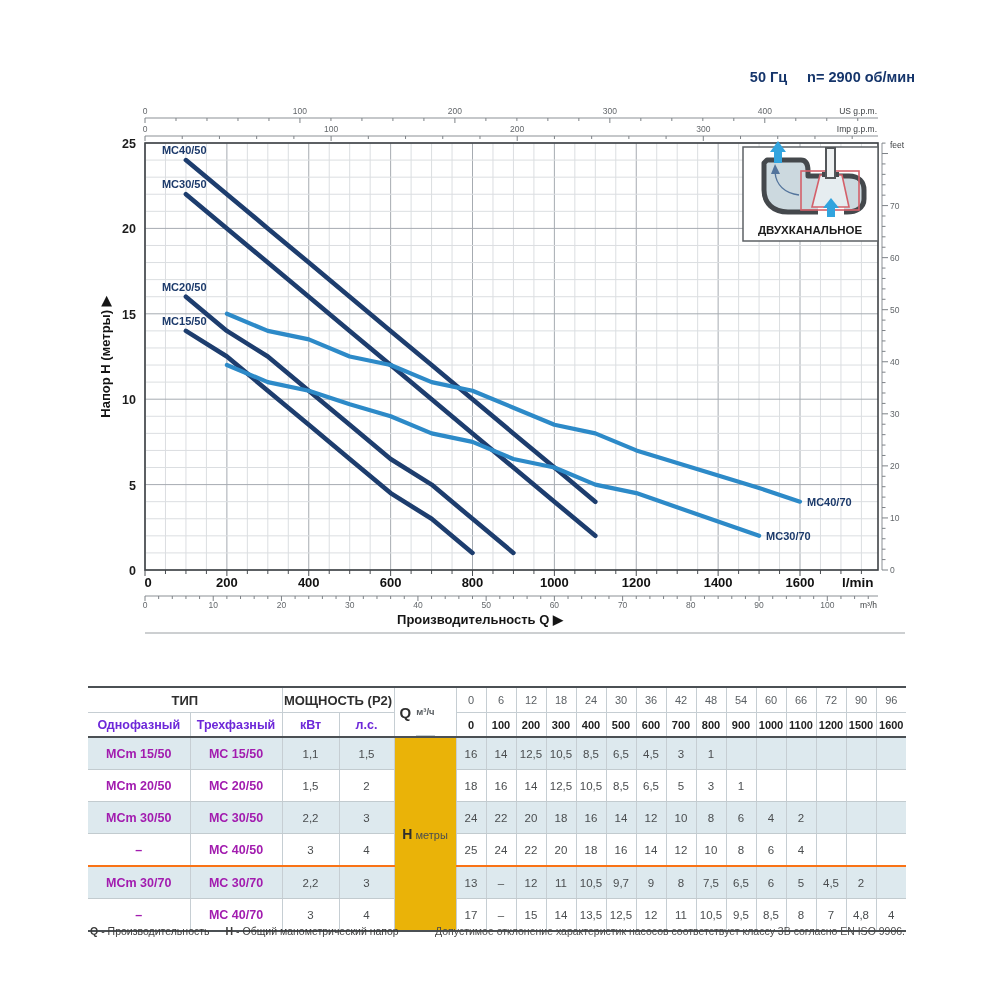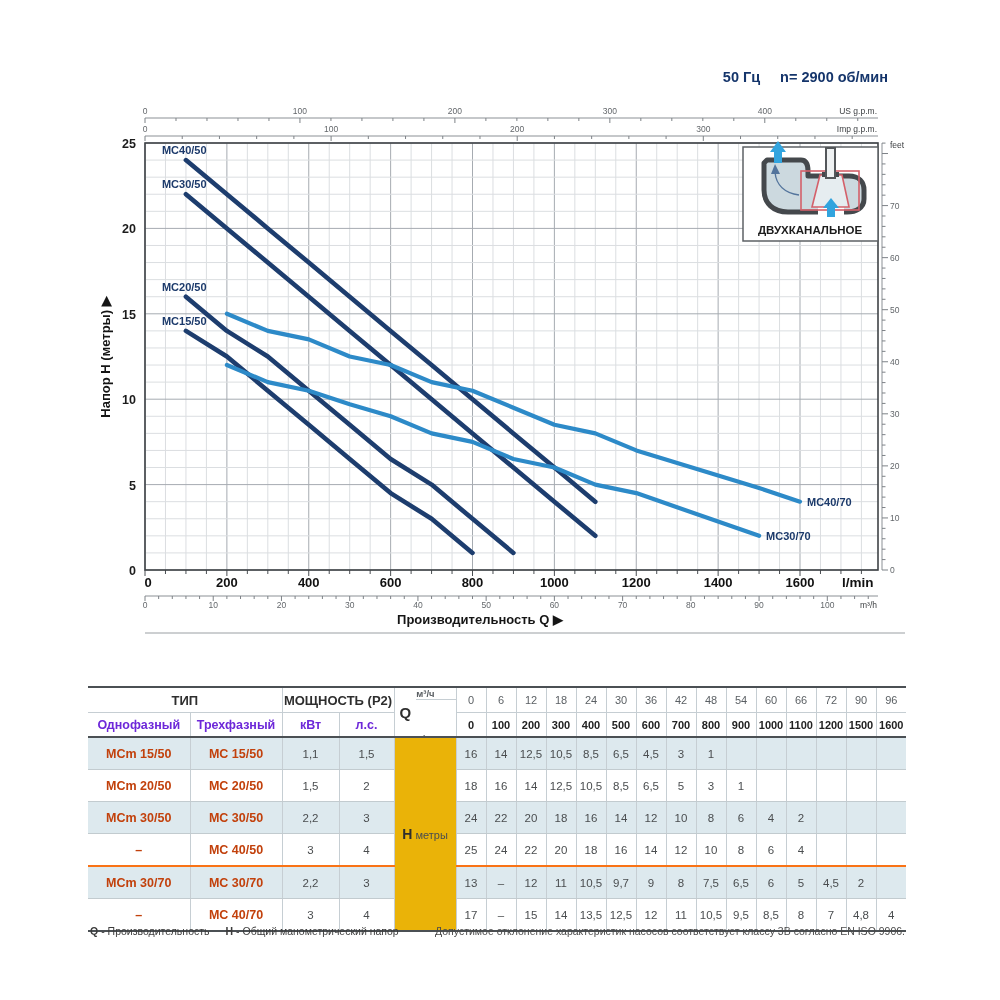--- a/index.html
+++ b/index.html
@@ -1,37 +1,37 @@
 <!DOCTYPE html>
 <html><head>
 <meta charset="utf-8">
 <style>
   html,body{margin:0;padding:0;background:#fff;}
   #page{position:relative;width:1000px;height:1000px;background:#fff;overflow:hidden;
         font-family:"Liberation Sans",sans-serif;}
   #title{position:absolute;left:90px;top:69px;font-size:15px;font-weight:bold;color:#15356b;letter-spacing:.2px;}
-  #title-right{position:absolute;right:112px;top:69px;display:flex;gap:20px;font-size:14.5px;font-weight:bold;color:#15356b;}
+  #title-right{position:absolute;right:85px;top:69px;display:flex;gap:20px;font-size:14.5px;font-weight:bold;color:#15356b;}
   #chart-svg,#inset-svg{position:absolute;left:0;top:0;}
   #chart-svg text,#inset-svg text{font-family:"Liberation Sans",sans-serif;}
   #ptable{position:absolute;left:88px;top:686px;width:818px;border-collapse:collapse;table-layout:fixed;
           border-top:2px solid #4b5054;border-bottom:2px solid #4b5054;}
   #ptable th,#ptable td{padding:0;text-align:center;border-left:1px solid #c6ced3;overflow:hidden;white-space:nowrap;}
   #ptable th:first-child,#ptable td:first-child{border-left:none;}
   #ptable .h1{font-weight:bold;font-size:13px;color:#2e2e2e;height:24px;border-bottom:1px solid #c6ced3;}
   #ptable .h2{font-weight:bold;font-size:12.5px;color:#6d28d9;height:23px;border-bottom:2px solid #4b5054;}
   #ptable .m3h{font-weight:normal;font-size:11px;color:#5a5f63;height:24px;border-bottom:1px solid #c6ced3;}
   #ptable .lmin{font-size:11px;color:#222;font-weight:bold;border-bottom:2px solid #4b5054;}
   #ptable .qth{border-bottom:2px solid #4b5054;}
   .qwrap{display:flex;align-items:stretch;gap:5px;padding-left:5px;height:48px;}
   .qbig{font-weight:bold;font-size:15px;color:#2e2e2e;align-self:center;}
-  .qunits{display:flex;flex-direction:column;flex:1;font-size:9.5px;color:#5a5f63;text-align:left;gap:33px;}
+  .qunits{display:flex;flex-direction:row;flex:1;font-size:9.5px;color:#5a5f63;text-align:left;gap:33px;}
   .qunits span{flex:1;display:flex;align-items:center;}
   .qunits span:first-child{border-bottom:1px solid #c6ced3;}
   #ptable tbody td{height:31px;font-size:11.5px;color:#4a4d4f;border-bottom:1px solid #c2cbcf;}
-  #ptable .model{font-weight:bold;font-size:12.5px;color:#c2410c;margin-top:32px;}
+  #ptable .model{font-weight:bold;font-size:12.5px;color:#a21caf;margin-top:32px;}
   #ptable tr.alt{background:#dde9ee;}
   #ptable tr.grp td{border-top:2px solid #f97316;}
   #ptable .hcell{background:#eab308;}
   .hbig{font-weight:bold;font-size:14px;color:#2e2e2e;}
   .hunit{font-size:11px;color:#4a4d4f;}
   #footer-left{position:absolute;left:90px;top:925px;font-size:10.5px;color:#3c3c3c;display:flex;gap:16px;}
   #footer-left b{margin-right:3px;}
   #footer-note{position:absolute;right:95px;top:925px;font-size:10.5px;color:#4a4a4a;}
 </style>
 </head>

